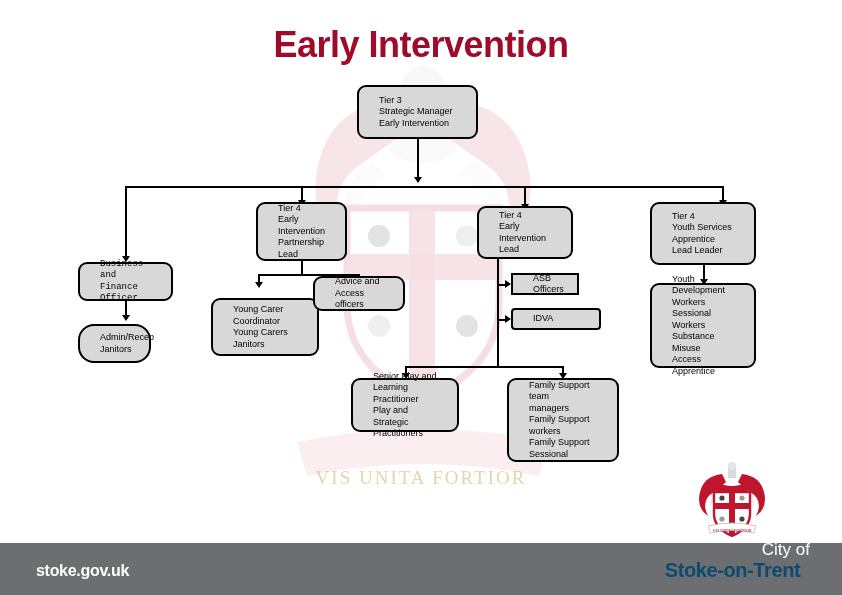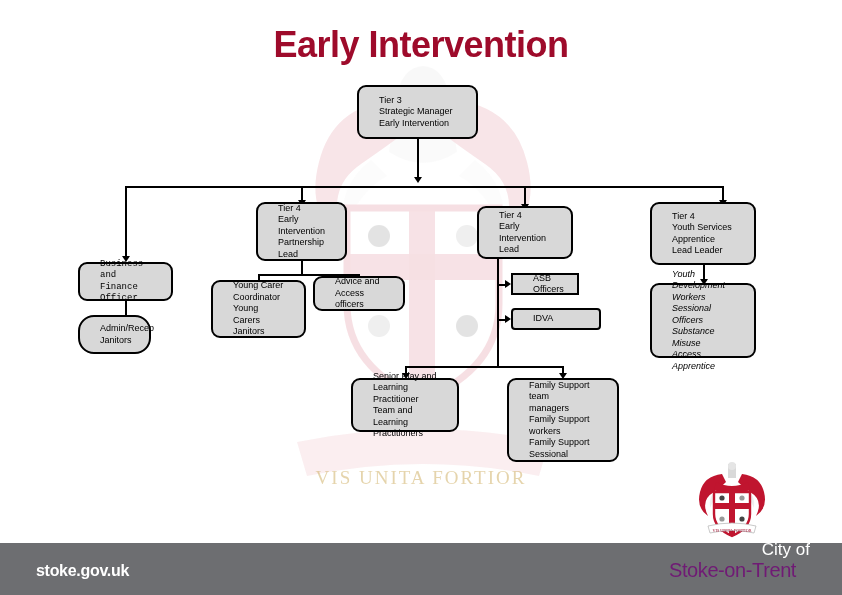--- a/index.html
+++ b/index.html
@@ -39,21 +39,21 @@
     color:#ffffff;font-size:16px;font-weight:bold;letter-spacing:-0.3px;
   }
   .logo-wrap{position:absolute;left:655px;top:462px;width:155px;height:125px;}
   .logo-crest{position:absolute;left:37px;top:0;width:80px;height:78px;}
   .logo-cityof{
     position:absolute;left:0;top:78px;width:155px;text-align:right;
     color:#ffffff;font-size:17px;
   }
   .logo-name{
     position:absolute;left:0;top:97px;width:155px;text-align:center;
-    color:#701a75;font-size:20px;font-weight:normal;letter-spacing:-0.4px;
+    color:#0c4a6e;font-size:20px;font-weight:bold;letter-spacing:-0.4px;
   }
 
   
   .node{
     position:absolute;
     background:#d8d8d8;
     border:2px solid #000000;
     border-radius:9px;
     box-sizing:border-box;
     display:flex;align-items:center;justify-content:center;
@@ -189,28 +189,28 @@
     </span>
   </div>
 
   <div class="node" style="left:78px;top:262px;width:95px;height:39px;font-family:Liberation Mono, monospace;">
     <span>
       <span>Business and</span>
       <span>Finance Officer</span>
     </span>
   </div>
 
-  <div class="node" style="left:78px;top:315px;width:73px;height:39px;border-radius:16px;">
+  <div class="node" style="left:78px;top:324px;width:73px;height:39px;border-radius:16px;">
     <span>
       <span>Admin/Recep</span>
       <span>Janitors</span>
     </span>
   </div>
 
-  <div class="node" style="left:211px;top:280px;width:95px;height:58px;">
+  <div class="node" style="left:211px;top:298px;width:108px;height:58px;">
     <span>
       <span>Young Carer</span>
       <span>Coordinator</span>
       <span>Young Carers</span>
       <span>Janitors</span>
     </span>
   </div>
 
   <div class="node" style="left:313px;top:276px;width:92px;height:35px;">
     <span>
@@ -224,36 +224,36 @@
       <span>ASB Officers</span>
     </span>
   </div>
 
   <div class="node" style="left:511px;top:308px;width:90px;height:22px;border-radius:4px;">
     <span>
       <span>IDVA</span>
     </span>
   </div>
 
-  <div class="node" style="left:650px;top:283px;width:106px;height:75px;font-style:italic;">
+  <div class="node" style="left:650px;top:283px;width:106px;height:85px;">
     <span>
       <span>Youth Development</span>
       <span>Workers</span>
-      <span>Sessional Officers</span>
+      <span>Sessional Workers</span>
       <span>Substance Misuse</span>
       <span>Access</span>
       <span>Apprentice</span>
     </span>
   </div>
 
   <div class="node" style="left:351px;top:378px;width:108px;height:54px;">
     <span>
       <span>Senior Play and</span>
       <span>Learning Practitioner</span>
-      <span>Team and Learning</span>
+      <span>Play and Strategic</span>
       <span>Practitioners</span>
     </span>
   </div>
 
   <div class="node" style="left:507px;top:378px;width:112px;height:84px;">
     <span>
       <span>Family Support team</span>
       <span>managers</span>
       <span>Family Support</span>
       <span>workers</span>

